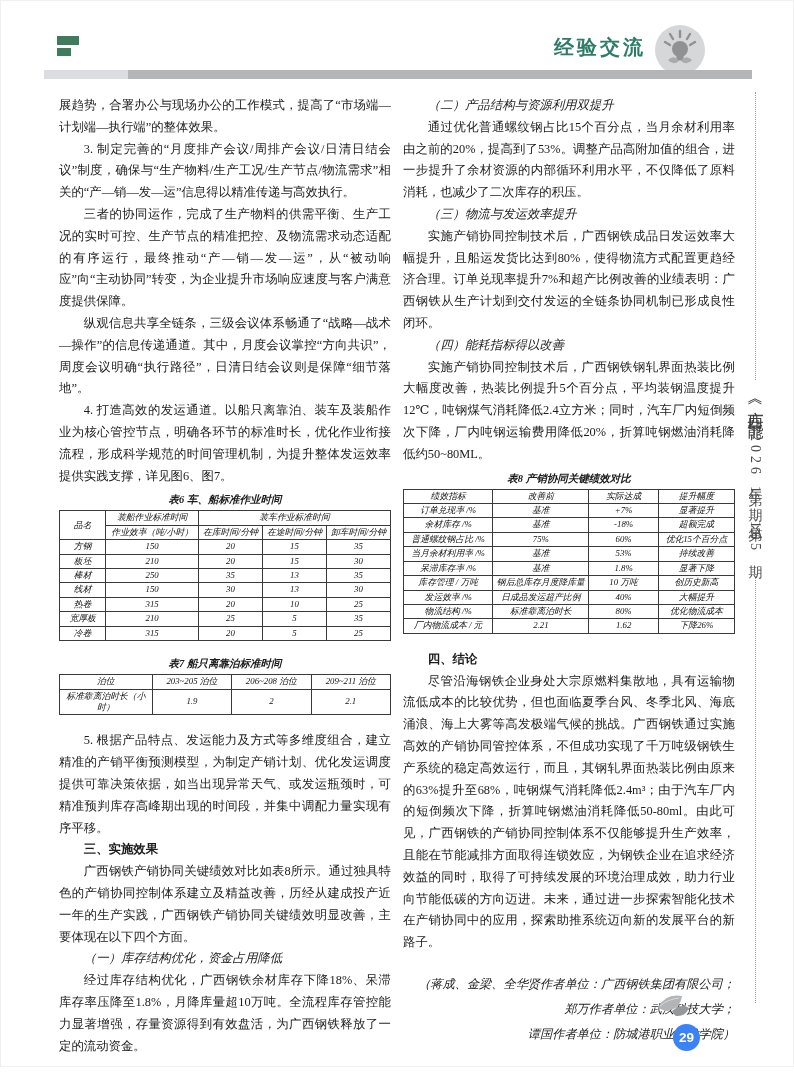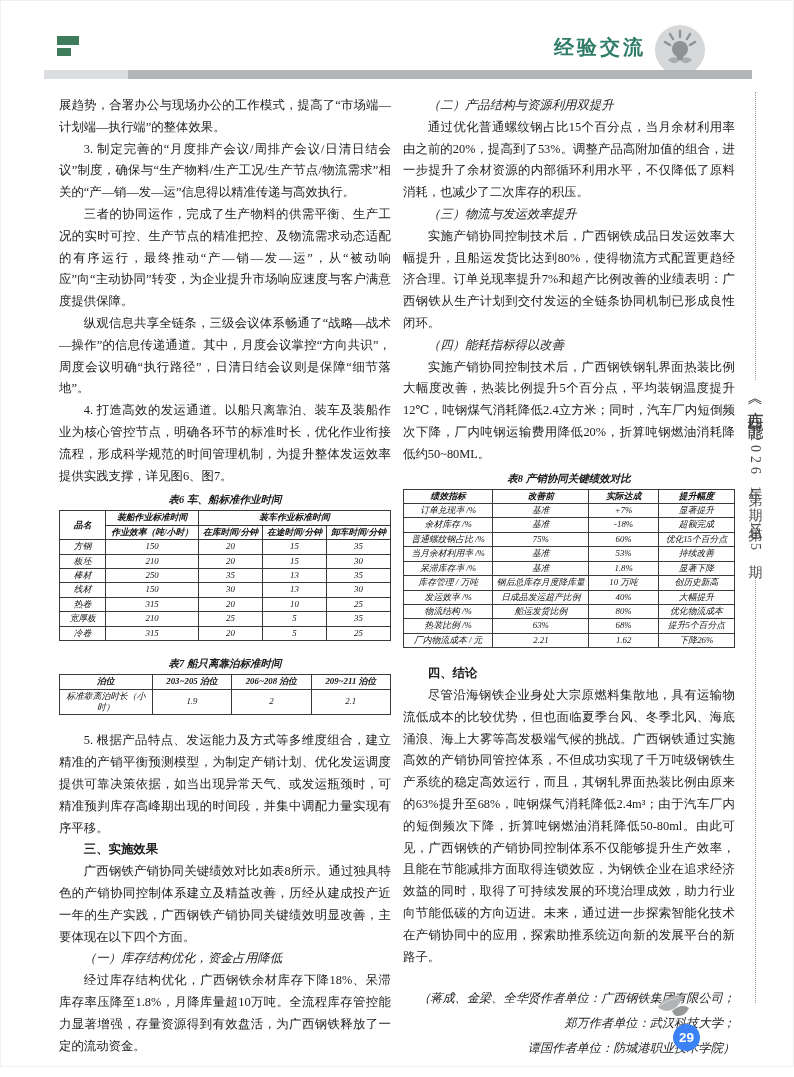--- a/index.html
+++ b/index.html
@@ -36,21 +36,21 @@
   .sec-heading { font-weight:bold; text-indent:2em; margin:0;
                  font-family:"Liberation Sans","DejaVu Sans",sans-serif; }
   .sub-heading { font-style:italic; text-indent:2em; margin:0; font-weight:500; }
 
   
   .tbl-caption { text-align:center; font-weight:bold; font-style:italic;
                  font-size:10.5px; line-height:16px; margin:5px 0 2px; }
   table { width:100%; border-collapse:collapse; font-size:8.8px; font-style:italic;
           text-align:center; line-height:1.3; color:#111; table-layout:fixed; }
   th, td { border:1px solid #3a3a3a; padding:1px 2px; overflow:hidden; }
-  th { font-weight:bold; }
+  th { font-weight:normal; }
   td { font-weight:normal; }
   .tbl-block { margin-bottom:15px; }
   .t6 col.c0 { width:14%; } .t6 col.c1 { width:28%; }
   .t6 col.c2, .t6 col.c3, .t6 col.c4 { width:19.33%; }
   .t7 col.c0 { width:28%; } .t7 col.c1, .t7 col.c2, .t7 col.c3 { width:24%; }
   .t8 col.c0 { width:27%; } .t8 col.c1 { width:29%; }
   .t8 col.c2 { width:21%; } .t8 col.c3 { width:23%; }
 
   
   .authors { margin-top:18px; text-align:right; font-style:italic; line-height:25px; font-size:12.2px; }
@@ -288,29 +288,23 @@
               <td>创历史新高</td>
             </tr>
             <tr>
               <td>发运效率 /%</td>
               <td>日成品发运超产比例</td>
               <td>40%</td>
               <td>大幅提升</td>
             </tr>
             <tr>
               <td>物流结构 /%</td>
-              <td>船运发货比例</td>
+              <td>标准靠离泊时长</td>
               <td>80%</td>
               <td>优化物流成本</td>
-            </tr>
-            <tr>
-              <td>热装比例 /%</td>
-              <td>63%</td>
-              <td>68%</td>
-              <td>提升5个百分点</td>
             </tr>
             <tr>
               <td>厂内物流成本 / 元</td>
               <td>2.21</td>
               <td>1.62</td>
               <td>下降26%</td>
             </tr>
           </tbody>
       </table>
     </div>

